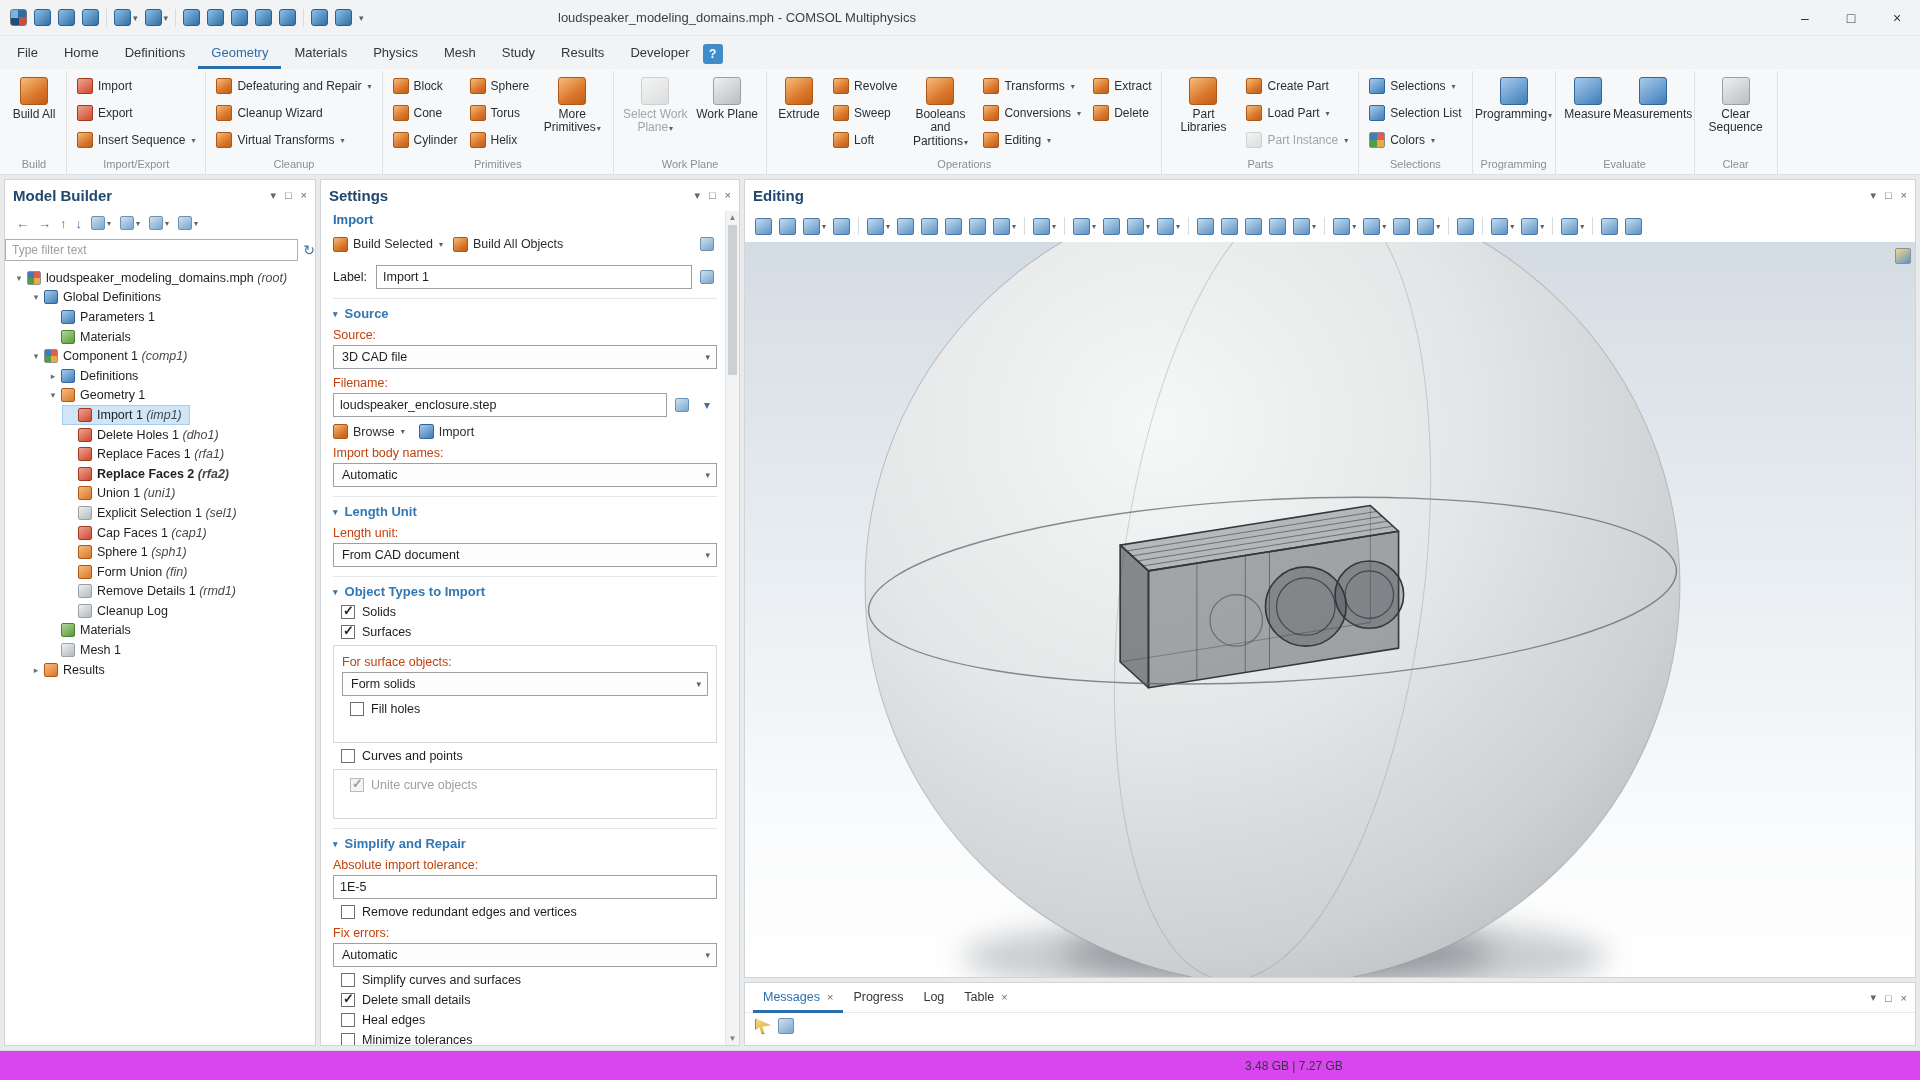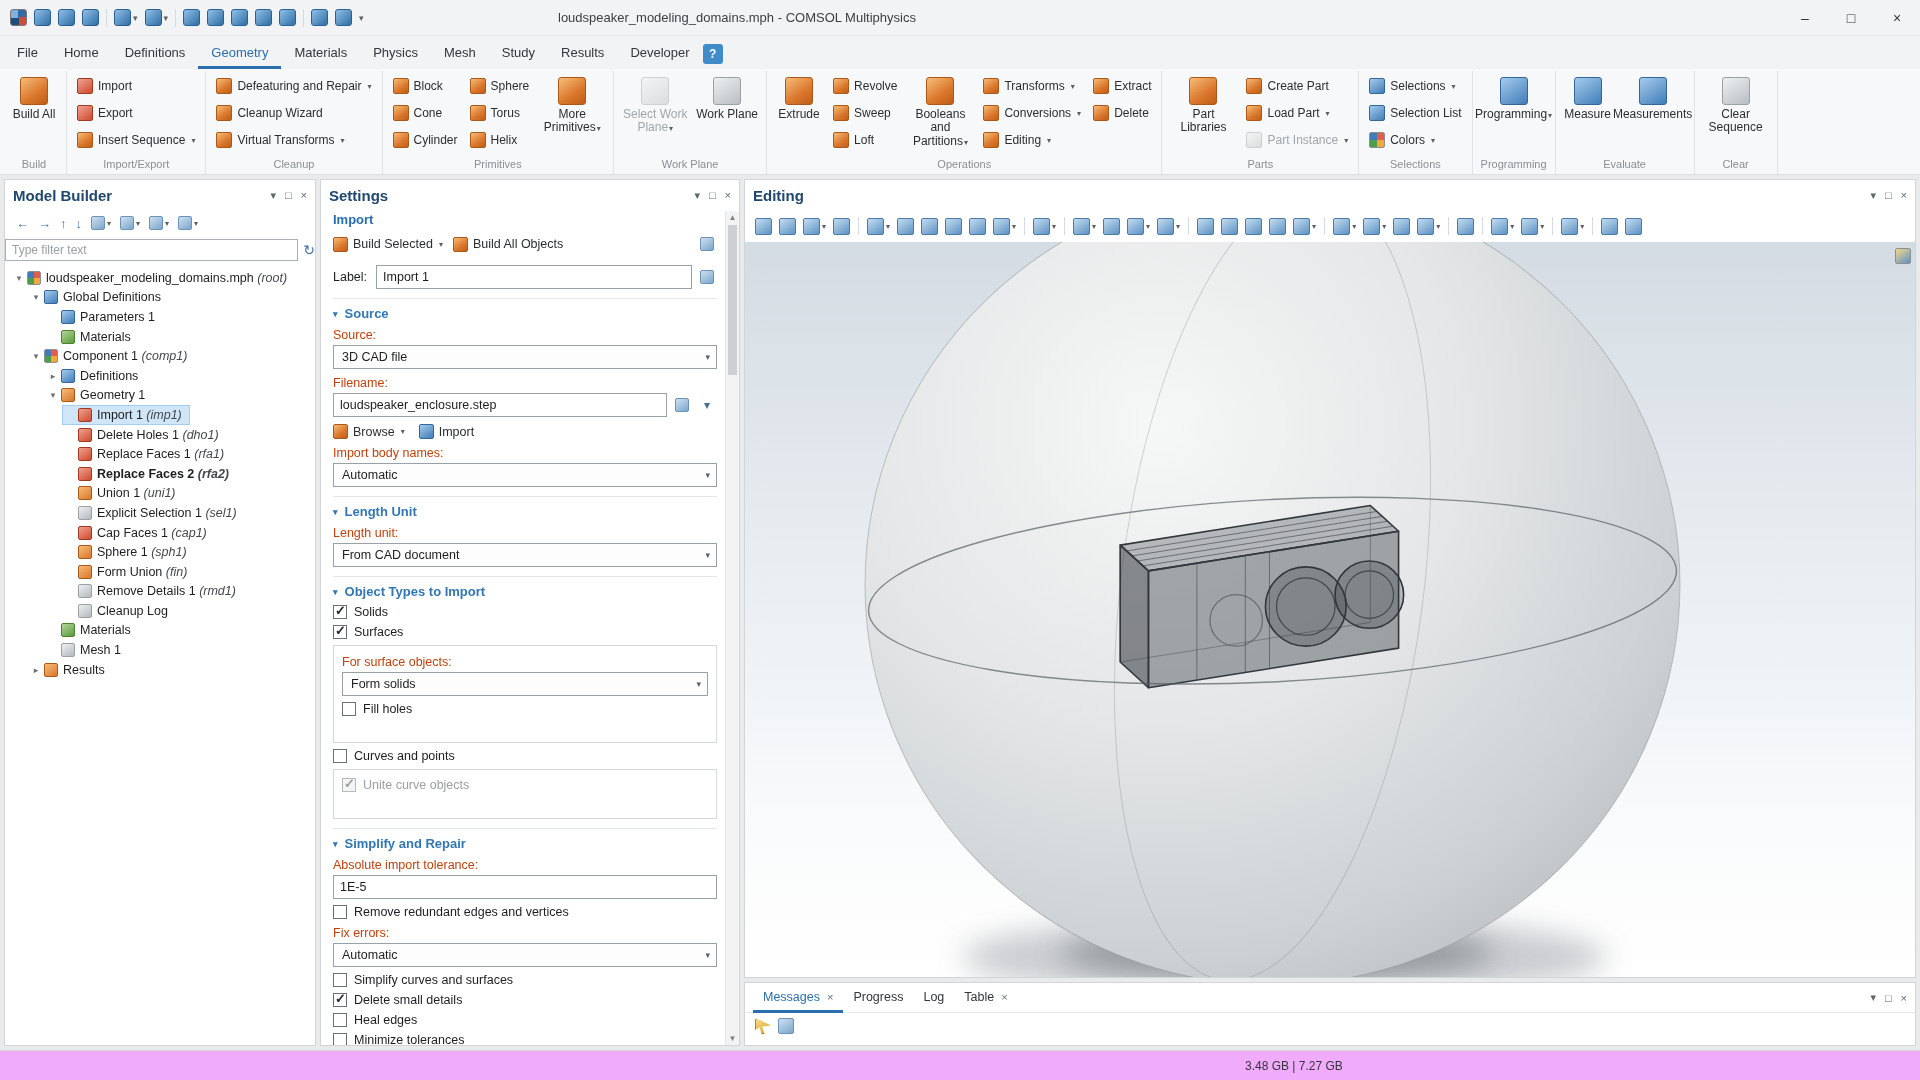--- a/index.html
+++ b/index.html
@@ -90,21 +90,21 @@
 .flabel2{font-size:12.5px;color:#c2410c;margin:7px 0 3px;}
 .sinput{flex:1;height:24px;border:1px solid #99a0a6;font-size:12.5px;padding:0 6px;background:#fff;color:#1c1e20;min-width:0;}
 .fbtn{width:20px;height:22px;display:flex;align-items:center;justify-content:center;color:#4a6f94;font-size:12px;border:1px solid transparent;}
 .fbtn .glyphbox{width:14px;height:14px;border-radius:2px;background:linear-gradient(145deg,#cfe0ef,#7aa6cc);border:1px solid #6b93b8;}
 .dd{height:24px;border:1px solid #99a0a6;display:flex;align-items:center;padding:0 6px 0 8px;font-size:12.5px;background:#fdfdfd;color:#1c1e20;margin:1px 0 4px;}
 .dd .arr{margin-left:auto;color:#5a6065;font-size:9px;}
 .sec{border-top:1px solid #e4e7e9;margin-top:9px;padding-top:7px;}
 .sec-h{display:flex;align-items:center;gap:7px;color:#3277b3;font-weight:bold;font-size:13px;margin-bottom:4px;}
 .sec-chev{font-size:9px;color:#3277b3;}
 .btnrow{display:flex;align-items:center;gap:14px;margin:7px 0 4px;}
-.cbrow{display:flex;align-items:center;gap:7px;font-size:12.5px;color:#1c1e20;margin:6px 0;}
+.cbrow{display:flex;align-items:center;gap:7px;font-size:12.5px;color:#1c1e20;margin:6px 8px;}
 .cb{width:14px;height:14px;border:1px solid #6a7075;background:#fff;position:relative;flex:0 0 auto;}
 .cb.checked::after{content:"✓";position:absolute;left:1px;top:-3px;font-size:13px;color:#26292c;font-weight:bold;}
 .cbrow.disabled{color:#9aa0a5;}
 .cbrow.disabled .cb{border-color:#b6babd;background:#f3f4f5;}
 .cbrow.disabled .cb.checked::after{color:#9aa0a5;}
 .gframe{border:1px solid #d6d9dc;padding:2px 8px 20px;margin:2px 0 6px;}
 .sscroll{position:absolute;right:0;top:31px;bottom:0;width:14px;background:#f2f3f4;border-left:1px solid #e4e6e8;}
 .sarr{position:absolute;left:0;right:0;text-align:center;font-size:8px;color:#7c8186;}
 .sarr.up{top:2px;}.sarr.down{bottom:2px;}
 .sthumb{position:absolute;top:14px;left:2px;right:2px;height:150px;background:#cdd0d3;}
@@ -125,21 +125,21 @@
 .btabs{display:flex;align-items:center;height:30px;flex:0 0 30px;padding:0 8px;border-bottom:1px solid #e7e9eb;}
 .btab{display:flex;align-items:center;gap:7px;padding:7px 10px 6px;font-size:12.5px;color:#33363a;border-bottom:3px solid transparent;}
 .btab.active{color:#2a6fad;border-bottom-color:#2a6fad;}
 .bclose{font-size:11px;color:#6b7075;}
 .btools{display:flex;align-items:center;gap:7px;padding:5px 10px;}
 .micon{width:16px;height:16px;border-radius:2px;display:inline-block;}
 .micon.gold{background:linear-gradient(145deg,#f6dd90,#d9a21b);border:1px solid #b3841a;clip-path:polygon(0 0,100% 45%,45% 55%,60% 100%,40% 100%,30% 60%,0 75%);}
 .micon.copy{background:linear-gradient(145deg,#cfe0ef,#7aa6cc);border:1px solid #6b93b8;}
 
 
-.statusbar{height:30px;flex:0 0 30px;background:#f0abfc;border-top:1px solid #d7dadd;display:flex;align-items:center;font-size:12px;color:#33363a;position:relative;}
+.statusbar{height:30px;flex:0 0 30px;background:#d946ef;border-top:1px solid #d7dadd;display:flex;align-items:center;font-size:12px;color:#33363a;position:relative;}
 .mem{position:absolute;left:1245px;}
 </style>
 </head>
 <body>
 
 <div class="app">
 
   <div class="titlebar">
     <div class="qat" id="qat">
         <span class="qbtn">

